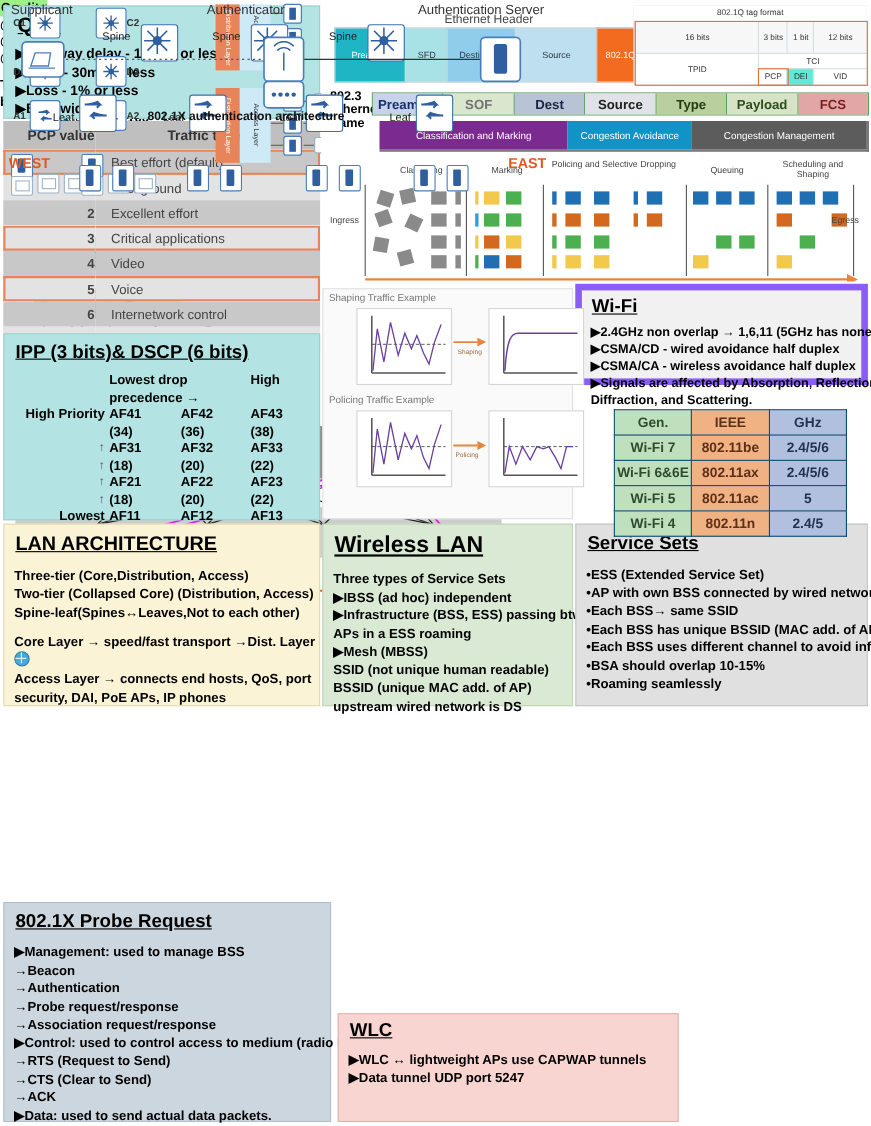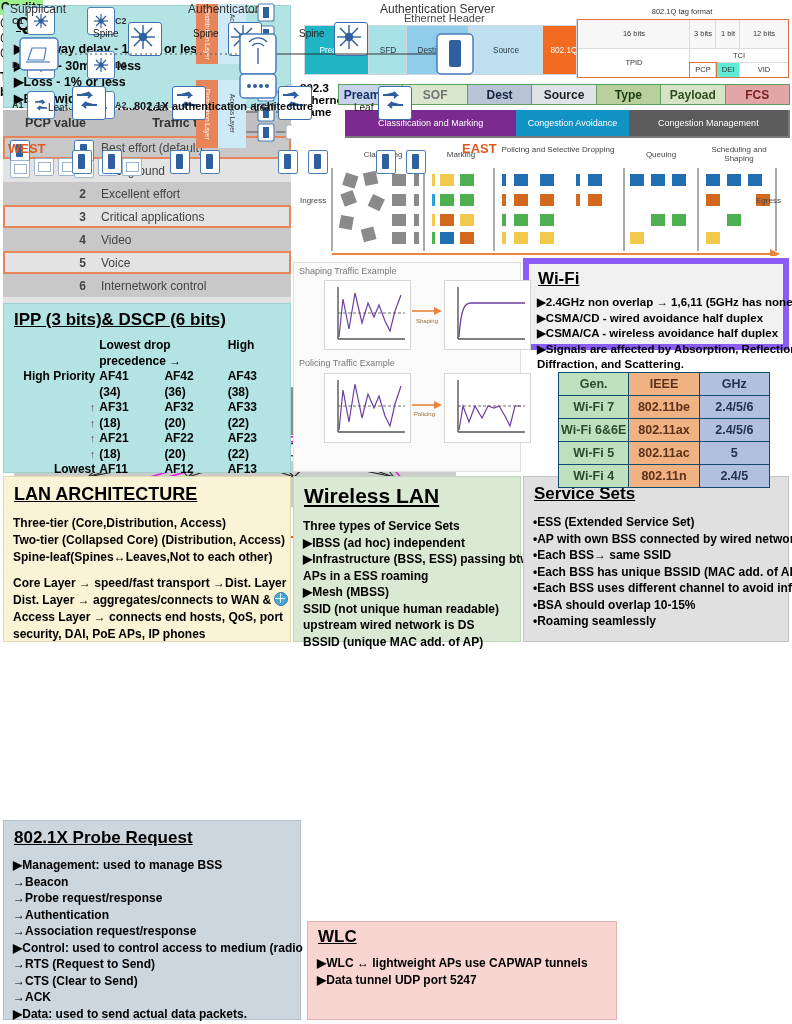--- a/index.html
+++ b/index.html
@@ -281,37 +281,37 @@
 </div>
 
 <div id="lan" class="panel">
   <div class="ptitle">LAN ARCHITECTURE</div>
   <div class="bullets">
     <div>Three-tier (Core,Distribution, Access)</div>
     <div>Two-tier (Collapsed Core) (Distribution, Access)</div>
     <div>Spine-leaf(Spines↔Leaves,Not to each other)</div>
     <div class="sp"></div>
     <div>Core Layer → speed/fast transport →Dist. Layer</div>
-    <div><span>Dist. Layer → aggregates/connects to WAN &amp;</span> <span class="globe"></span></div>
+    <div> <span class="globe"></span></div>
     <div>Access Layer → connects end hosts, QoS, port</div>
     <div>   security, DAI, PoE APs, IP phones</div>
   </div>
 </div>
 
 <div id="wlan" class="panel">
   <div class="ptitle">Wireless LAN</div>
   <div class="bullets" id="wlan-lines">
       <div>Three types of Service Sets</div>
       <div>▶IBSS (ad hoc) independent</div>
       <div>▶Infrastructure (BSS, ESS) passing btw</div>
       <div>APs in a ESS roaming</div>
       <div>▶Mesh (MBSS)</div>
       <div>SSID (not unique human readable)</div>
+      <div>BSSID (unique MAC add. of AP)</div>
       <div>upstream wired network is DS</div>
-      <div>BSSID (unique MAC add. of AP)</div>
     </div>
 </div>
 
 <div id="svc" class="panel">
   <div class="ptitle">Service Sets</div>
   <div class="bullets" id="svc-lines">
       <div>•ESS (Extended Service Set)</div>
       <div>•AP with own BSS connected by wired network</div>
       <div>•Each BSS→ same SSID</div>
       <div>•Each BSS has unique BSSID (MAC add. of APs)</div>
@@ -361,22 +361,22 @@
         </tr>
       </tbody>
     </table>
 </div>
 
 <div id="dot1x" class="panel">
   <div class="ptitle">802.1X Probe Request</div>
   <div class="bullets" id="dot1x-lines">
       <div>▶Management: used to manage BSS</div>
       <div>→Beacon</div>
+      <div>→Authentication</div>
       <div>→Probe request/response</div>
-      <div>→Authentication</div>
       <div>→Association request/response</div>
       <div>▶Control: used to control access to medium (radio F.)</div>
       <div>→RTS (Request to Send)</div>
       <div>→CTS (Clear to Send)</div>
       <div>→ACK</div>
       <div>▶Data: used to send actual data packets.</div>
     </div>
 </div>
 
 <div id="wlc" class="panel">

